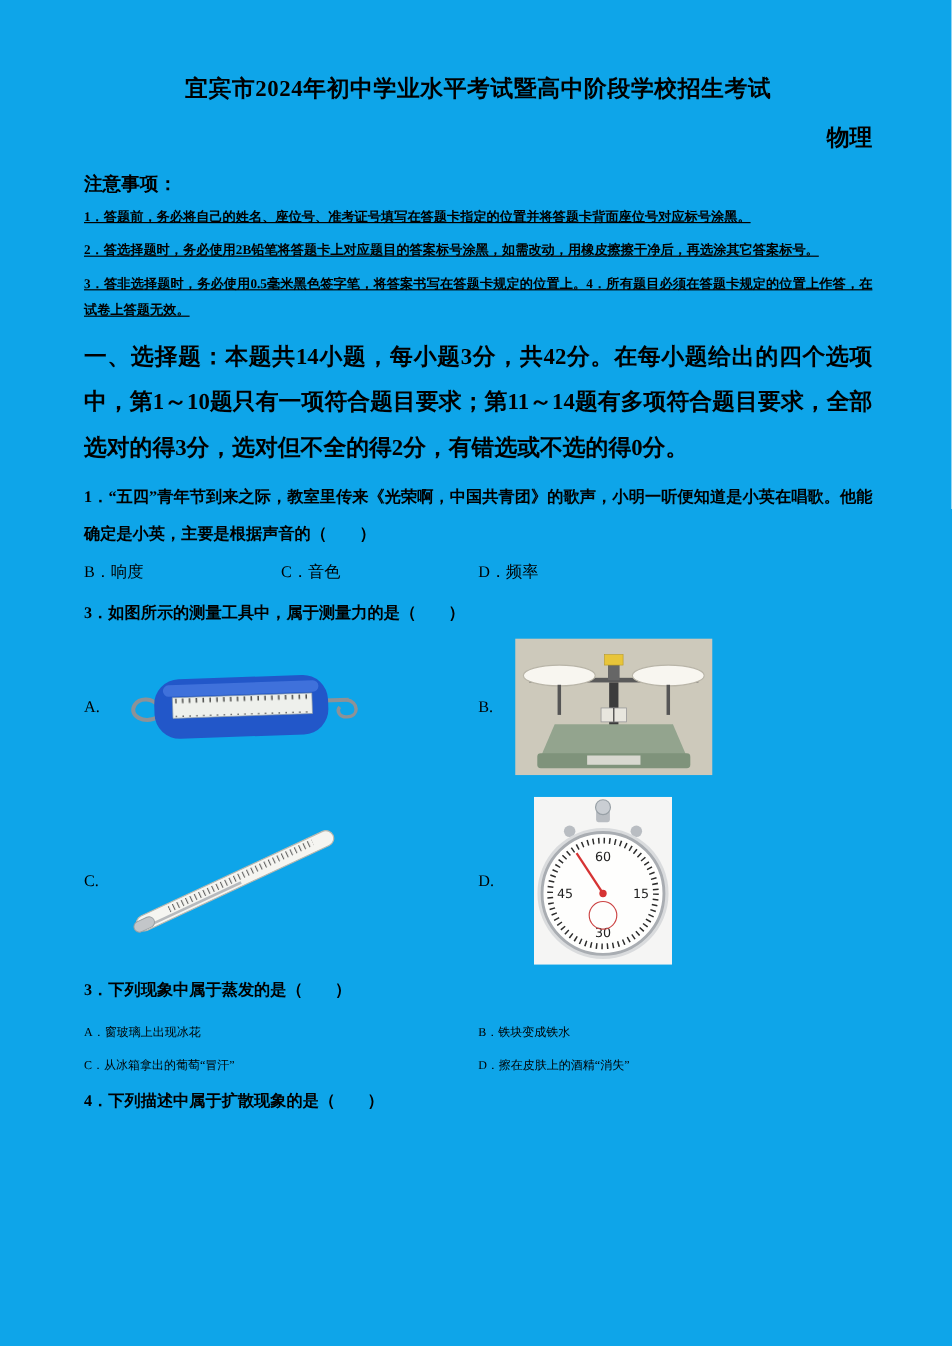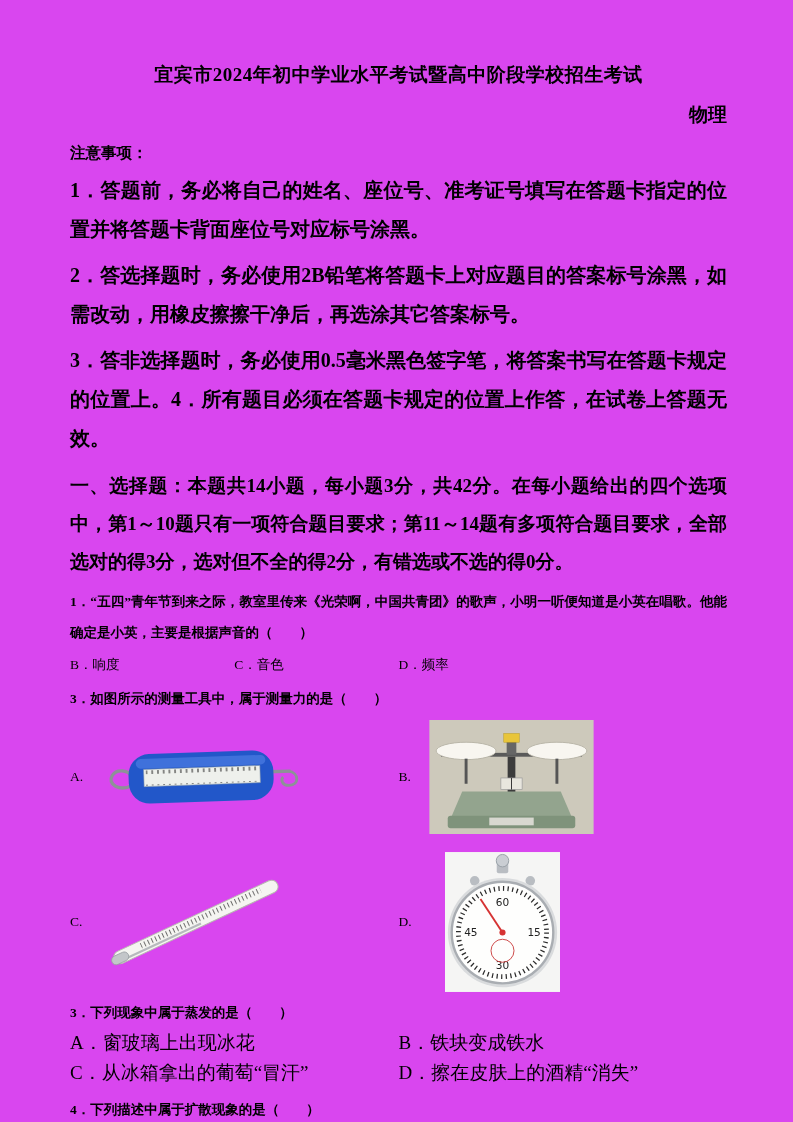--- a/index.html
+++ b/index.html
@@ -4,50 +4,50 @@
 <style>
   * { margin:0; padding:0; box-sizing:border-box; }
   html,body { background:#ffffff; }
   body {
     font-family:"Liberation Serif","DejaVu Serif",serif;
     color:#000;
   }
   .page {
     width:793px; height:1122px;
     margin:0 auto;
-    background:#d946ef;
+    background:#0ea5e9;
     padding:62px 66px 0 70px;
     position:relative;
     overflow:hidden;
   }
   .title {
     font-size:19px; font-weight:bold; text-align:center;
     letter-spacing:0.5px; line-height:1.4;
   }
   .subject {
     font-size:19px; font-weight:bold; text-align:right;
     margin-top:13px;
   }
   .notice-heading {
     font-size:15.5px; font-weight:bold; margin-top:15px;
   }
   .notice {
-    font-size:20px; font-weight:bold; line-height:1.95;
-    margin-top:7px; text-align:justify;
+    font-size:11px; font-weight:bold; line-height:1.95;
+    margin-top:7px; text-align:justify;text-decoration:underline;
   }
   .section-intro {
     font-size:19px; font-weight:bold; line-height:2.0;
     margin-top:9px; text-align:justify;
   }
   .q {
     font-size:13.5px; line-height:2.3; margin-top:5px; text-align:justify;font-weight:bold;
   }
   .opts4 { display:flex; font-size:13.5px; margin-top:3px; line-height:2.0; }
   .opts4 span { width:25%; }
-  .opts2 { display:flex; font-size:19px; line-height:1.6; }
+  .opts2 { display:flex; font-size:10px; margin-top:12px; line-height:1.6; }
   .opts2 span { width:50%; }
   .fig-row { display:flex; margin-top:6px; align-items:center; }
   .fig-row.second { margin-top:18px; }
   .fig-cell { width:50%; display:flex; align-items:center; }
   .fig-label { font-size:13.5px; width:30px; flex:none; }
   .fig-cell svg { flex:none; }
   .stopwatch-offset { margin-left:16px; }
   .swnum {
     font-size:11px; fill:#222; text-anchor:middle;
     font-family:"DejaVu Sans","Liberation Sans",sans-serif;

